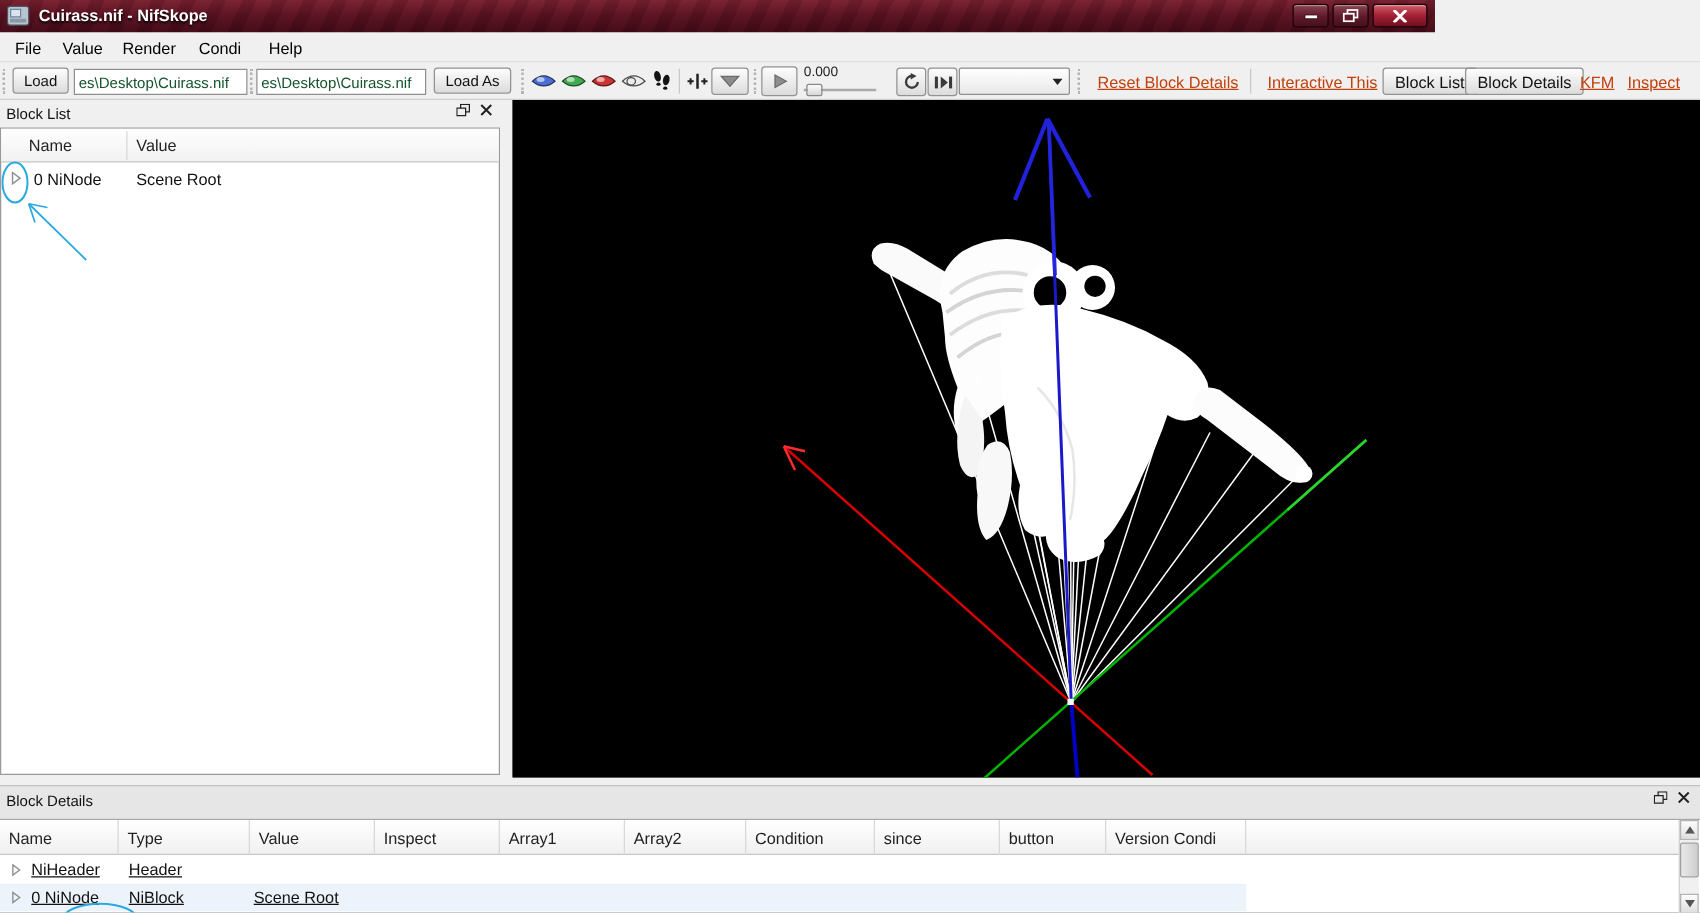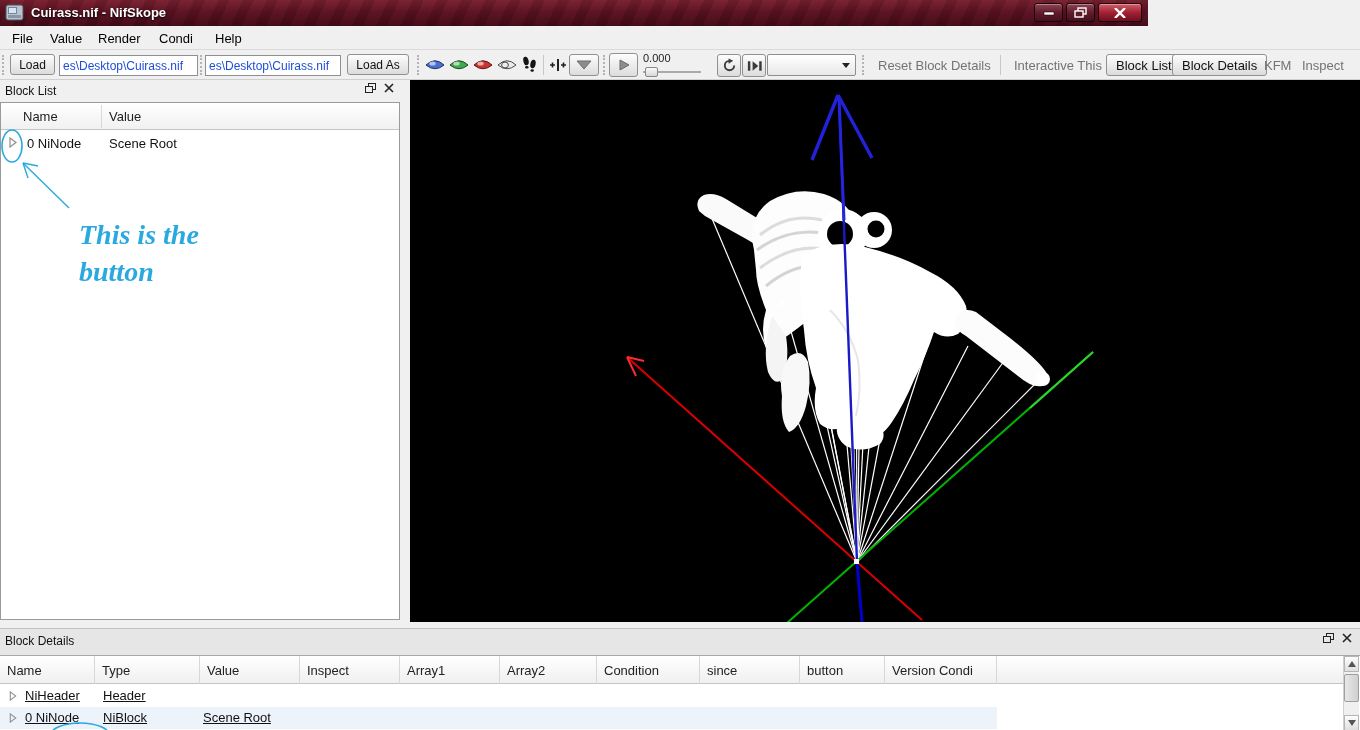--- a/index.html
+++ b/index.html
@@ -24,23 +24,23 @@
   .menubar { position:absolute; left:0; top:26px; width:1360px; height:24px; background:#f0f0f0; border-bottom:1px solid #dadada; }
   .menu-item { position:absolute; top:4px; font-size:13px; color:#000; padding:1px 4px; cursor:default; }
 
   
   .toolbar { position:absolute; left:0; top:50px; width:1360px; height:30px; background:#f0f0f0; border-bottom:1px solid #cfcfcf; }
   .handle { position:absolute; top:5px; height:20px; width:4px; border-left:2px dotted #b4b4b4; }
   .tsep { position:absolute; top:5px; height:20px; width:1px; background:#c8c8c8; }
   .btn { position:absolute; border:1px solid #919191; border-radius:3px;
     background:linear-gradient(180deg,#fdfdfd 0%,#eeeeee 45%,#dcdcdc 100%);
     font-size:12px; color:#111; text-align:center; display:flex; align-items:center; justify-content:center; }
-  .flatbtn { position:absolute; top:5px; height:20px; display:flex; align-items:center; padding:0 6px; font-size:13px; color:#737373; }
+  .flatbtn { position:absolute; top:5px; height:20px; display:flex; align-items:center; padding:0 6px; font-size:13px; color:#c2410c;text-decoration:underline; }
   .pathfield { position:absolute; top:5px; height:21px; border:1px solid #8f8f8f; background:#fff; font-size:12px; padding:0 3px;
-    font-family:"Liberation Sans",sans-serif; color:#1d4ed8; }
+    font-family:"Liberation Sans",sans-serif; color:#14532d; }
   .icw { position:absolute; top:7px; width:22px; height:16px; display:flex; align-items:center; justify-content:center; }
   .timeline-label { position:absolute; left:643px; top:2px; font-size:11px; color:#222; }
   .slider-track { position:absolute; left:643px; top:21px; width:58px; height:2px; background:#aaa; }
   .slider-thumb { position:absolute; left:645px; top:17px; width:13px; height:10px; border:1px solid #888;
     background:linear-gradient(180deg,#fafafa,#d8d8d8); border-radius:2px; }
   .combo { position:absolute; left:767px; top:4px; width:89px; height:22px; border:1px solid #8f8f8f; border-radius:2px;
     background:linear-gradient(180deg,#fff,#e8e8e8); }
   .combo-arrow { position:absolute; right:5px; top:8px; width:0; height:0; border-left:4px solid transparent; border-right:4px solid transparent; border-top:5px solid #222; }
 
   
@@ -241,24 +241,20 @@
           </svg>
           <span class="c1">0 NiNode</span>
           <span class="c2">Scene Root</span>
         </div>
 
         <svg class="annotate-svg">
           <ellipse cx="11" cy="43" rx="10" ry="16" fill="none" stroke="#2aa9e0" stroke-width="1.6"></ellipse>
           <path d="M68,105 L22,60" stroke="#2aa9e0" stroke-width="1.4" fill="none"></path>
           <path d="M22,60 L37,63 M22,60 L27,75" stroke="#2aa9e0" stroke-width="1.4" fill="none"></path>
         </svg>
-        <div class="annotate-text" style="color:#2aa9e0">
-          <div>This is the</div>
-          <div>button</div>
-        </div>
       </div>
     </div>
 
     <div class="splitter"></div>
 
     <div class="viewport">
       <svg width="950" height="542" viewBox="0 0 950 542">
         <rect width="950" height="542" fill="#000"></rect>
 
         <g stroke="#ffffff" stroke-width="1.2">

